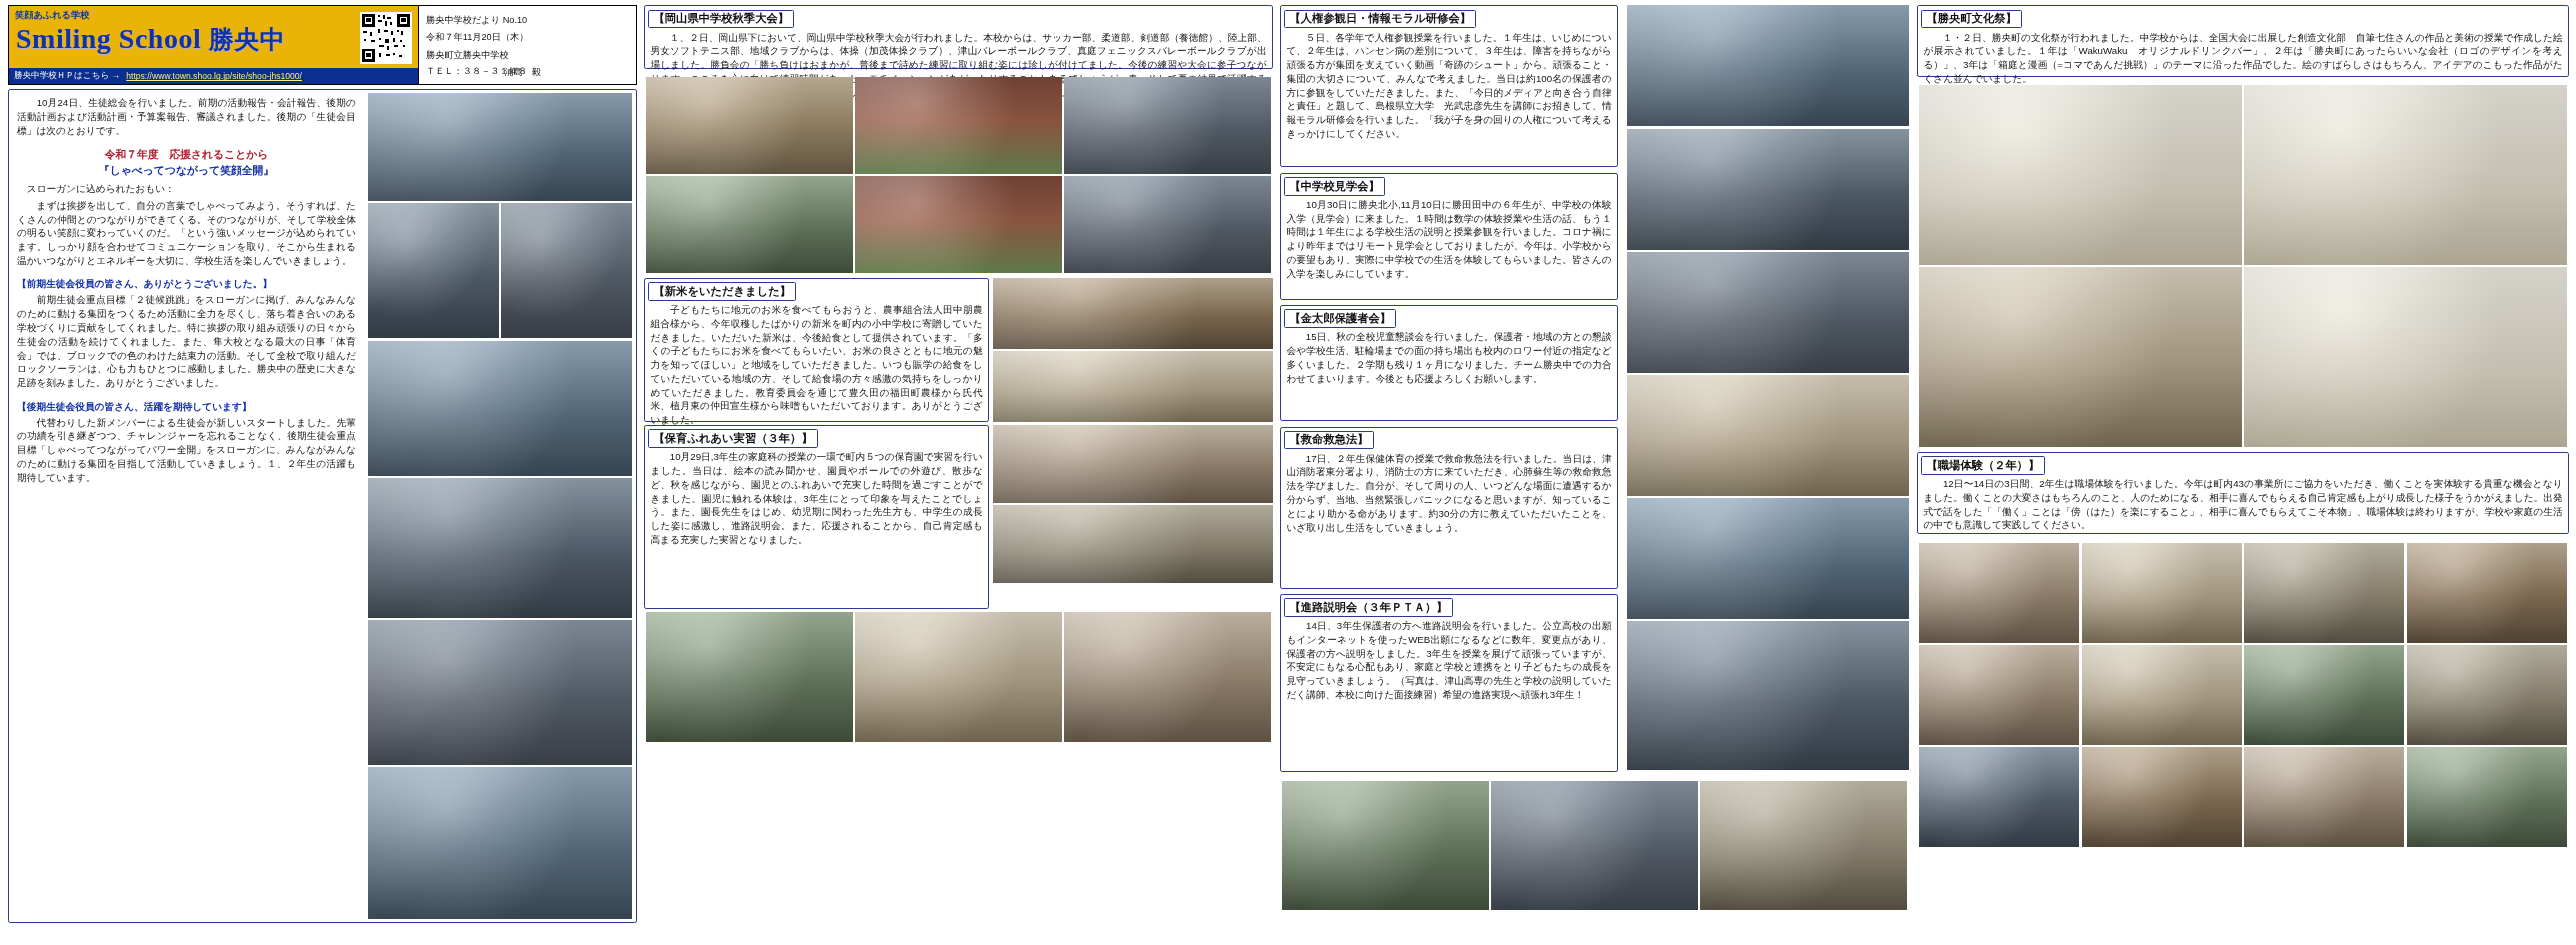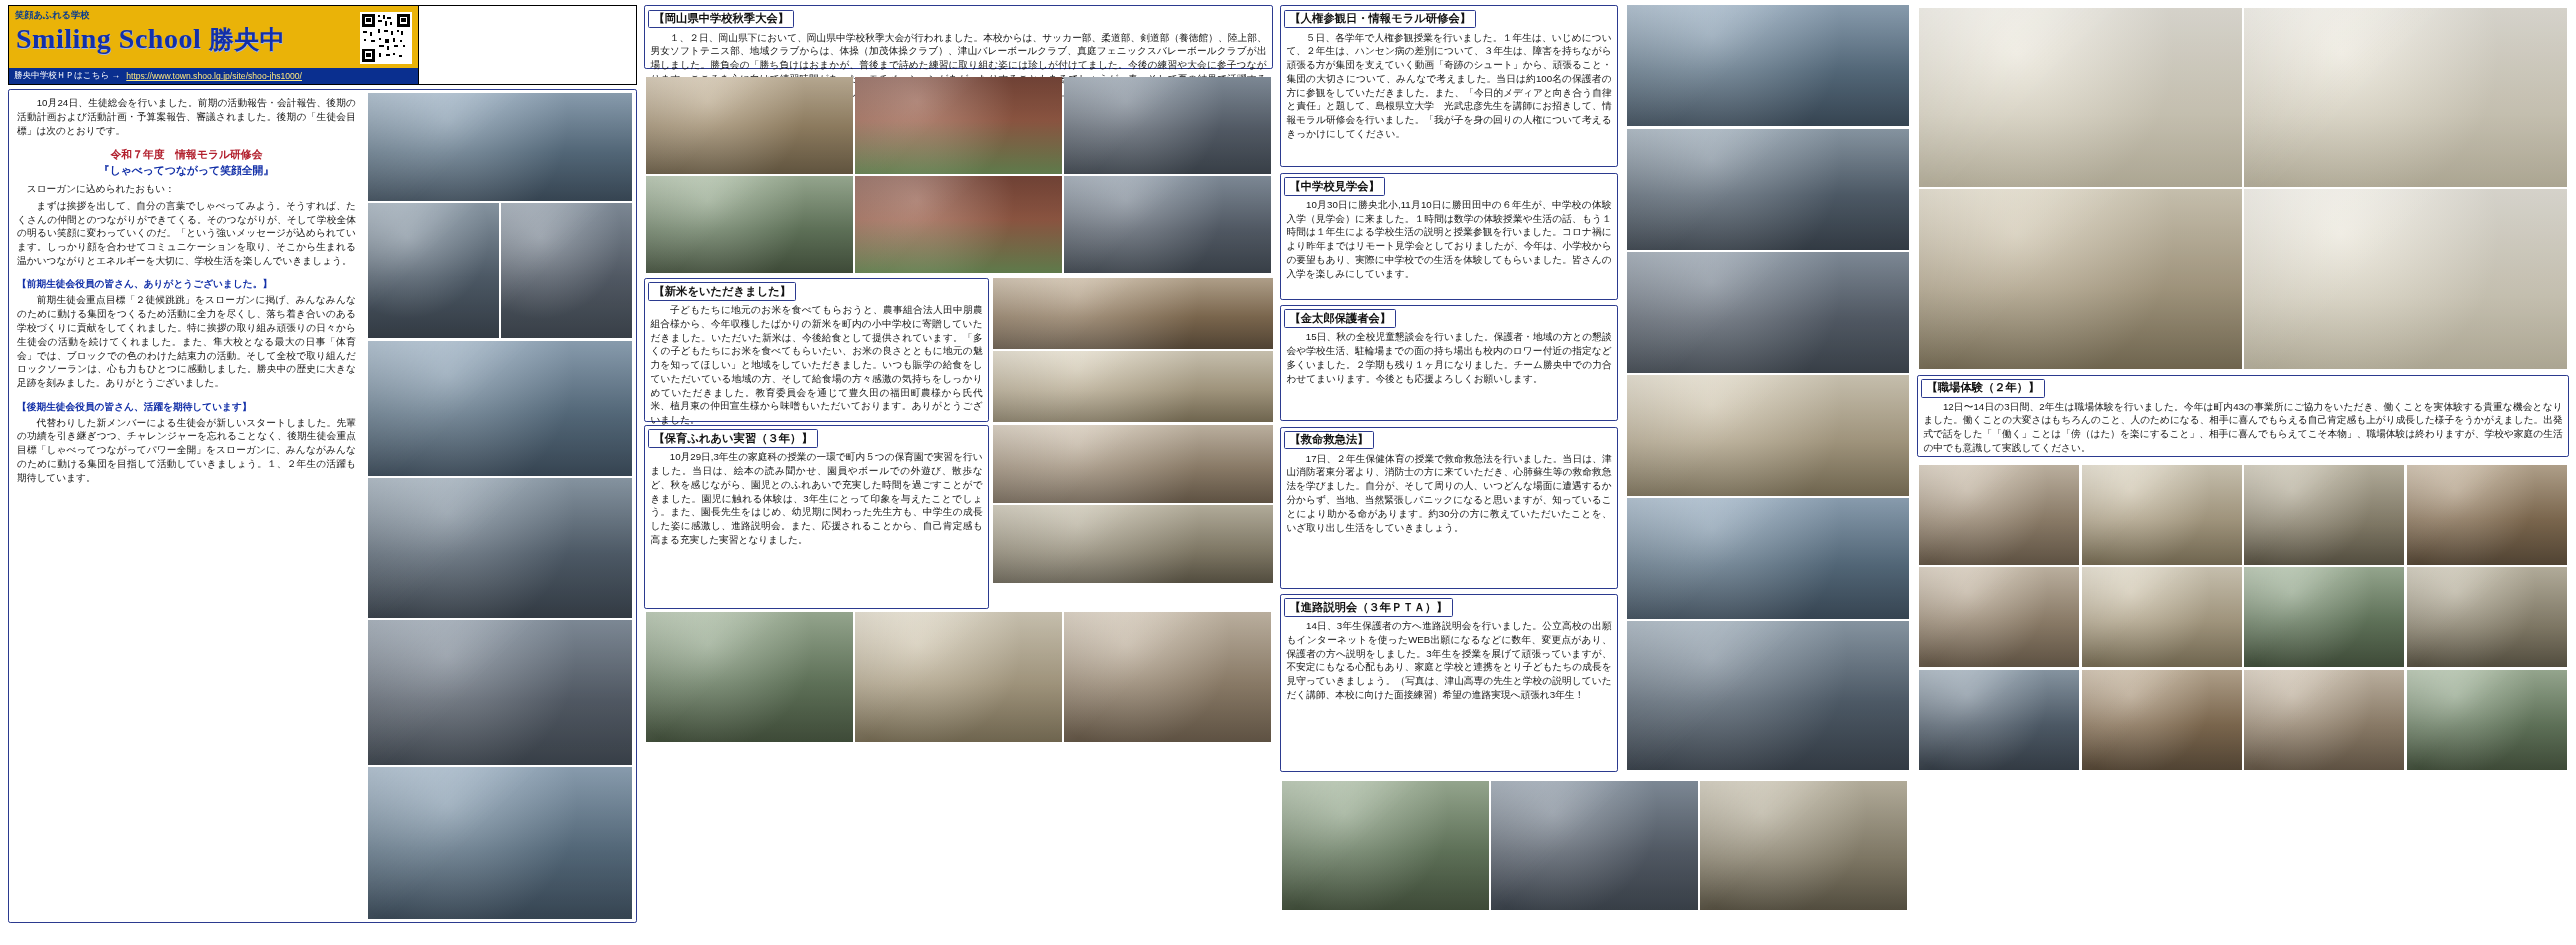--- a/index.html
+++ b/index.html
@@ -117,29 +117,36 @@
           <i style="left:38px;top:42px;width:3.2px;height:2.2px;"></i>
           <i style="left:40px;top:18.3px;width:2.2px;height:4.3px;"></i>
           <i style="left:42px;top:32px;width:2.2px;height:2.2px;"></i>
         </div>
       </div>
       <div class="mh-hp">
         <span>勝央中学校ＨＰはこちら →</span>
         <a href="#">https://www.town.shoo.lg.jp/site/shoo-jhs1000/</a>
       </div>
     </div>
+    <div class="mh-right">
+      <div>勝央中学校だより No.10</div>
+      <div>令和７年11月20日（木）</div>
+      <div>勝央町立勝央中学校</div>
+      <div style="text-align:center;padding-right:16px;">浦島　毅</div>
+      <div class="mh-tel">ＴＥＬ：３８－３１４８</div>
+    </div>
   </div>
 
   <div class="col" id="col1">
     <div class="box" style="height:834px;display:flex;">
       <div class="txtpane" style="width:356px;padding:4.3px 3.2px 0 3.2px;">
         <div class="art-body" style="padding-top:2.2px;">
           <p>　10月24日、生徒総会を行いました。前期の活動報告・会計報告、後期の活動計画および活動計画・予算案報告、審議されました。後期の「生徒会目標」は次のとおりです。</p>
         </div>
-        <div class="headline">令和７年度　情報モラル研修会</div>
+        <div class="headline">令和７年度　応援されることから</div>
         <div class="headline2">『しゃべってつながって笑顔全開』</div>
         <div class="art-body">
           <p style="text-indent:0;">　スローガンに込められたおもい：</p>
           <p>　まずは挨拶を出して、自分の言葉でしゃべってみよう。そうすれば、たくさんの仲間とのつながりができてくる。そのつながりが、そして学校全体の明るい笑顔に変わっていくのだ。「という強いメッセージが込められています。しっかり顔を合わせてコミュニケーションを取り、そこから生まれる温かいつながりとエネルギーを大切に、学校生活を楽しんでいきましょう。</p>
         </div>
         <div class="sub" style="padding-left:5.4px;">【前期生徒会役員の皆さん、ありがとうございました。】</div>
         <div class="art-body">
             <p>　前期生徒会重点目標「２徒候跳跳」をスローガンに掲げ、みんなみんなのために動ける集団をつくるため活動に全力を尽くし、落ち着き合いのある学校づくりに貢献をしてくれました。特に挨拶の取り組み頑張りの日々から生徒会の活動を続けてくれました。また、隼大校となる最大の日事「体育会」では、ブロックでの色のわけた結束力の活動。そして全校で取り組んだロックソーランは、心も力もひとつに感動しました。勝央中の歴史に大きな足跡を刻みました。ありがとうございました。</p>
           </div>
         <div class="sub" style="padding-left:5.4px;">【後期生徒会役員の皆さん、活躍を期待しています】</div>
@@ -258,20 +265,26 @@
       </div>
     </div>
     <div class="photo-grid" style="grid-template-columns:repeat(3,1fr);height:135px;padding-top:3.2px;">
       <div class="ph g5"></div>
       <div class="ph g1"></div>
       <div class="ph g4"></div>
     </div>
   </div>
 
   <div class="col" id="col4">
+    <div class="box article" style="height:72px;">
+      <div class="art-title">【勝央町文化祭】</div>
+      <div class="art-body" style="padding-top:0;">
+          <p>　１・２日、勝央町の文化祭が行われました。中学校からは、全国大会に出展した創造文化部　自筆七住さんの作品と美術の授業で作成した絵が展示されていました。１年は「WakuWaku　オリジナルドリンクバー」、２年は「勝央町にあったらいいな会社（ロゴのデザインを考える）」、3年は「箱庭と漫画（=コマであんだ挑戦）」のテーマに沿った作品でした。絵のすばらしさはもちろん、アイデアのこもった作品がたくさん並んでいました。</p>
+        </div>
+    </div>
     <div class="photo-grid" style="grid-template-columns:1fr 1fr;height:366px;">
       <div class="ph art"></div>
       <div class="ph art"></div>
       <div class="ph g10"></div>
       <div class="ph art"></div>
     </div>
 
     <div class="box article" style="height:82px;margin-top:3.2px;">
       <div class="art-title">【職場体験（２年）】</div>
       <div class="art-body" style="padding-top:0;">

